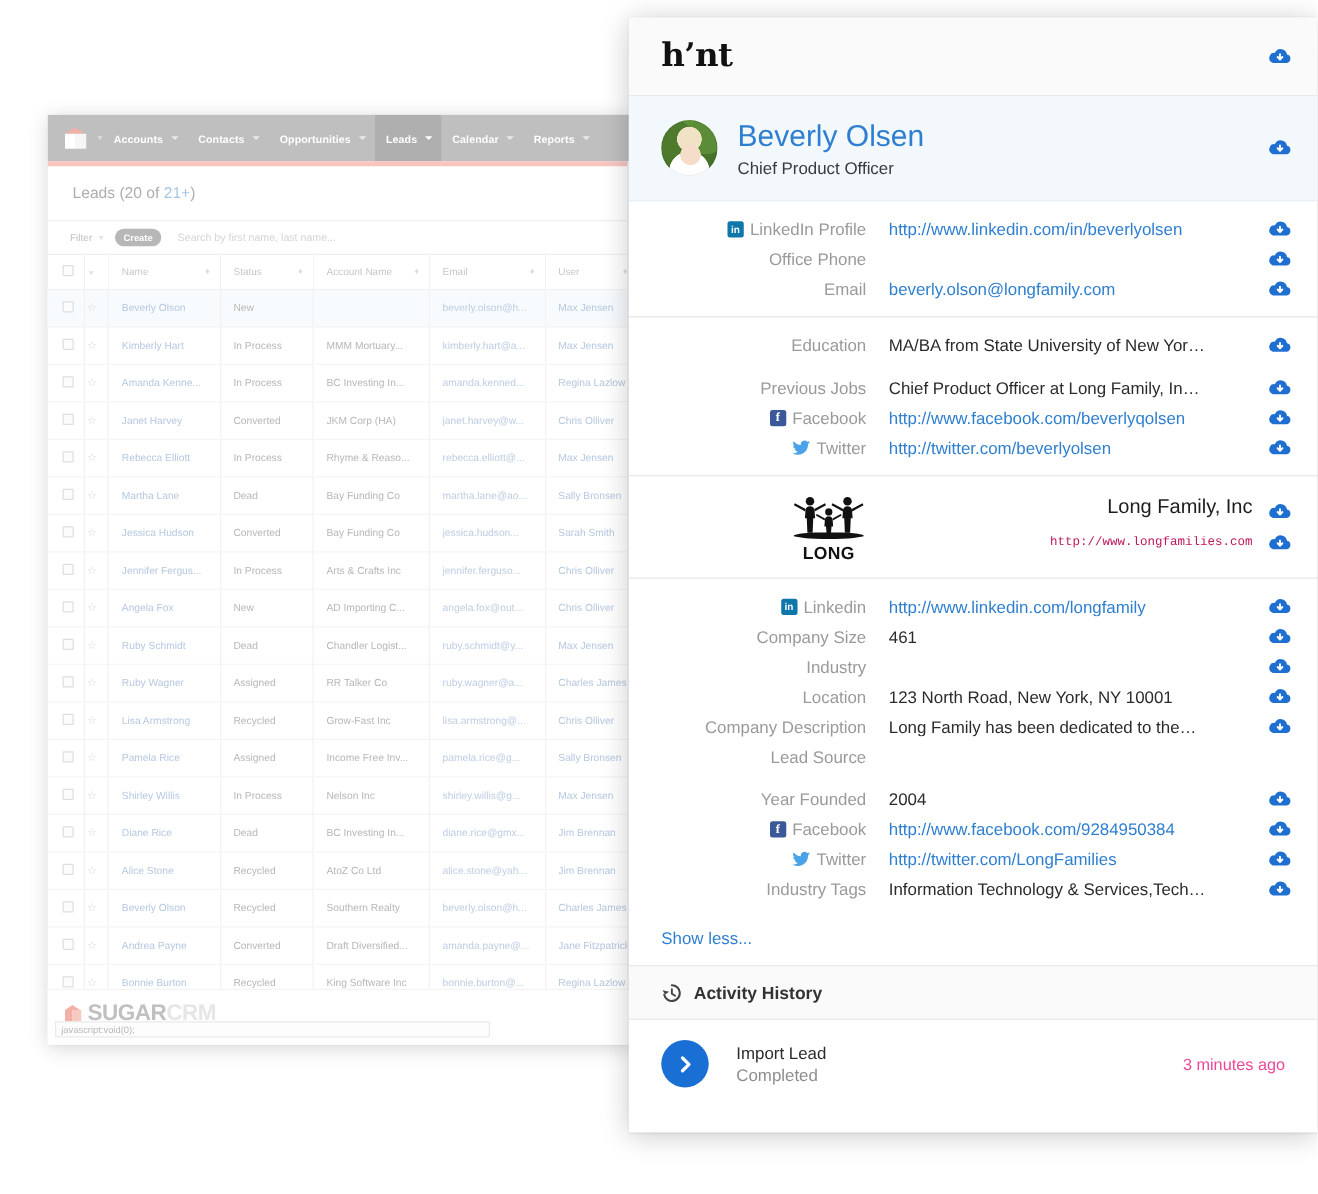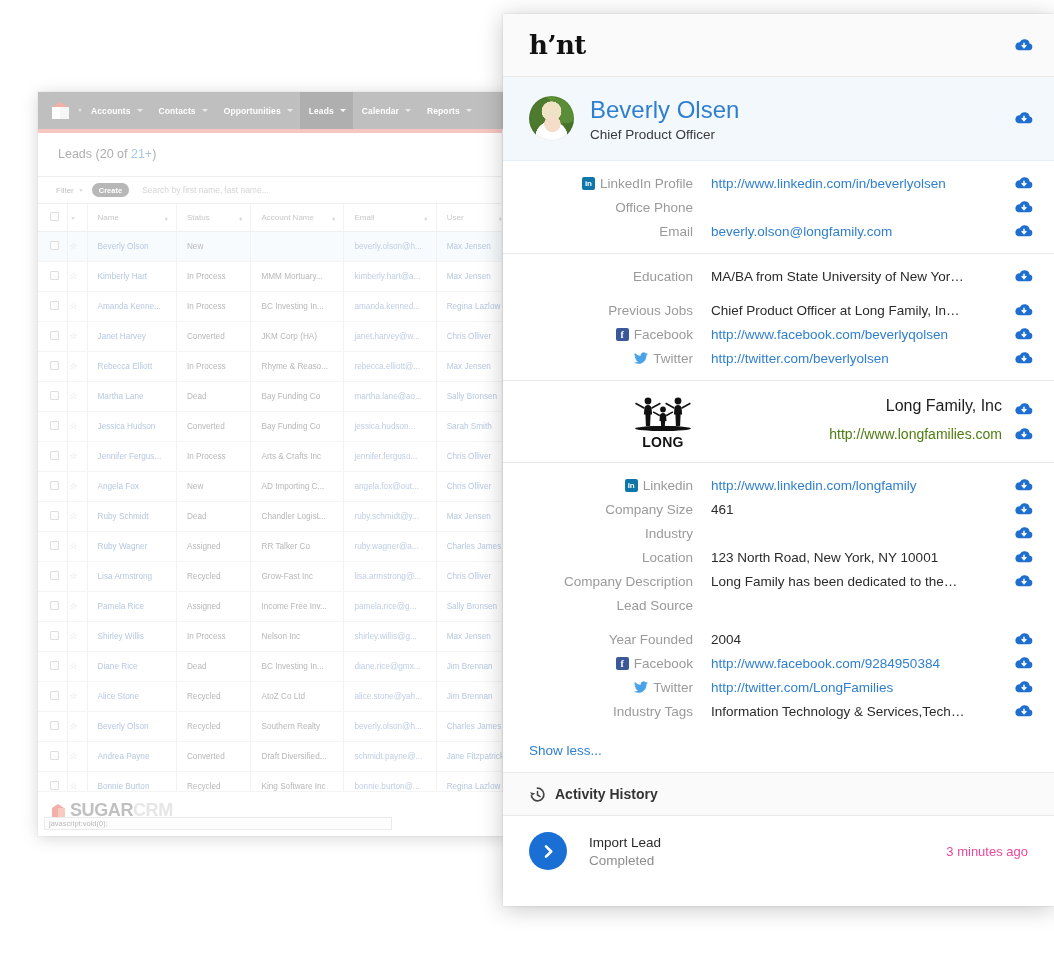--- a/index.html
+++ b/index.html
@@ -257,21 +257,21 @@
     margin-left:94px;
   }
   #company-logo svg{display:block;}
   #company-word{
     font-family:"Liberation Sans",sans-serif;
     font-size:14px;font-weight:bold;color:#111;letter-spacing:.3px;
     margin-top:-1px;
   }
   #company-right{flex:1;min-width:0;}
   #company-name{font-size:16px;color:#1c1c1c;margin-bottom:7px;}
-  #company-url{font-size:14px;color:#4d7c0f;}
+  #company-url{font-size:10px;color:#be185d;font-family:Liberation Mono, monospace;}
   .crow{display:flex;align-items:center;min-height:24px;text-align:right;}
   .crow .cval{flex:1;min-width:0;overflow:hidden;text-overflow:ellipsis;white-space:nowrap;padding-right:12px;}
 
   #showless{
     padding:10px 26px 14px 26px;
     font-size:13.5px;color:#2f7fd0;
   }
   #activity-header{
     background:#fafafa;
     border-top:1px solid #e9e9e9;border-bottom:1px solid #e9e9e9;
@@ -706,21 +706,21 @@
           <td class="c-name vdiv" style="padding-left:10px">
             <span class="ovf lnk">Andrea Payne</span>
           </td>
           <td class="c-status vdiv" style="padding-left:10px">
             <span class="ovf">Converted</span>
           </td>
           <td class="c-acct vdiv" style="padding-left:10px">
             <span class="ovf">Draft Diversified...</span>
           </td>
           <td class="c-email vdiv" style="padding-left:10px">
-            <span class="ovf lnk-em">schmidt.payne@...</span>
+            <span class="ovf lnk-em">amanda.payne@...</span>
           </td>
           <td class="c-user vdiv" style="padding-left:10px">
             <span class="ovf lnk">Jane Fitzpatrick</span>
           </td>
         </tr>
         <tr>
           <td class="c-chk"><span class="chkbox"></span></td>
           <td class="c-star vdiv"><span class="star">☆</span></td>
           <td class="c-name vdiv" style="padding-left:10px">
             <span class="ovf lnk">Bonnie Burton</span>

